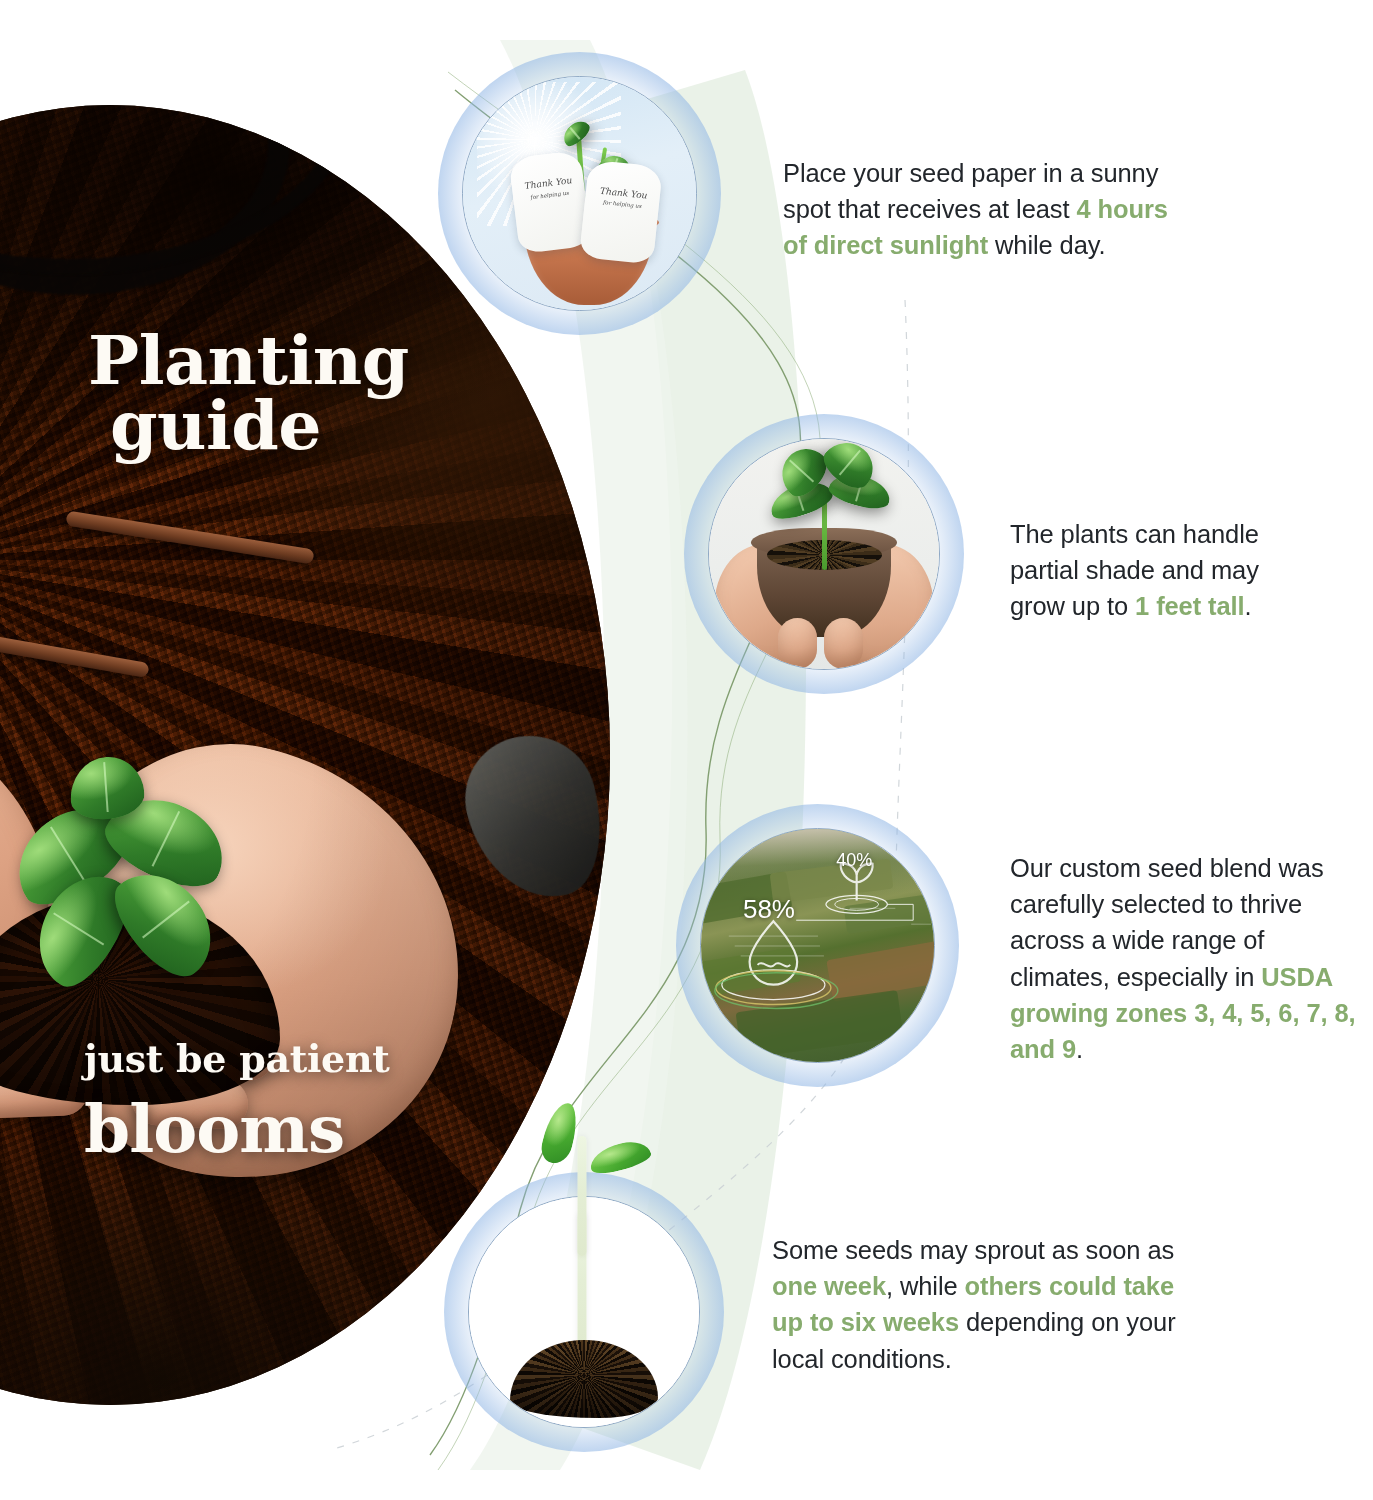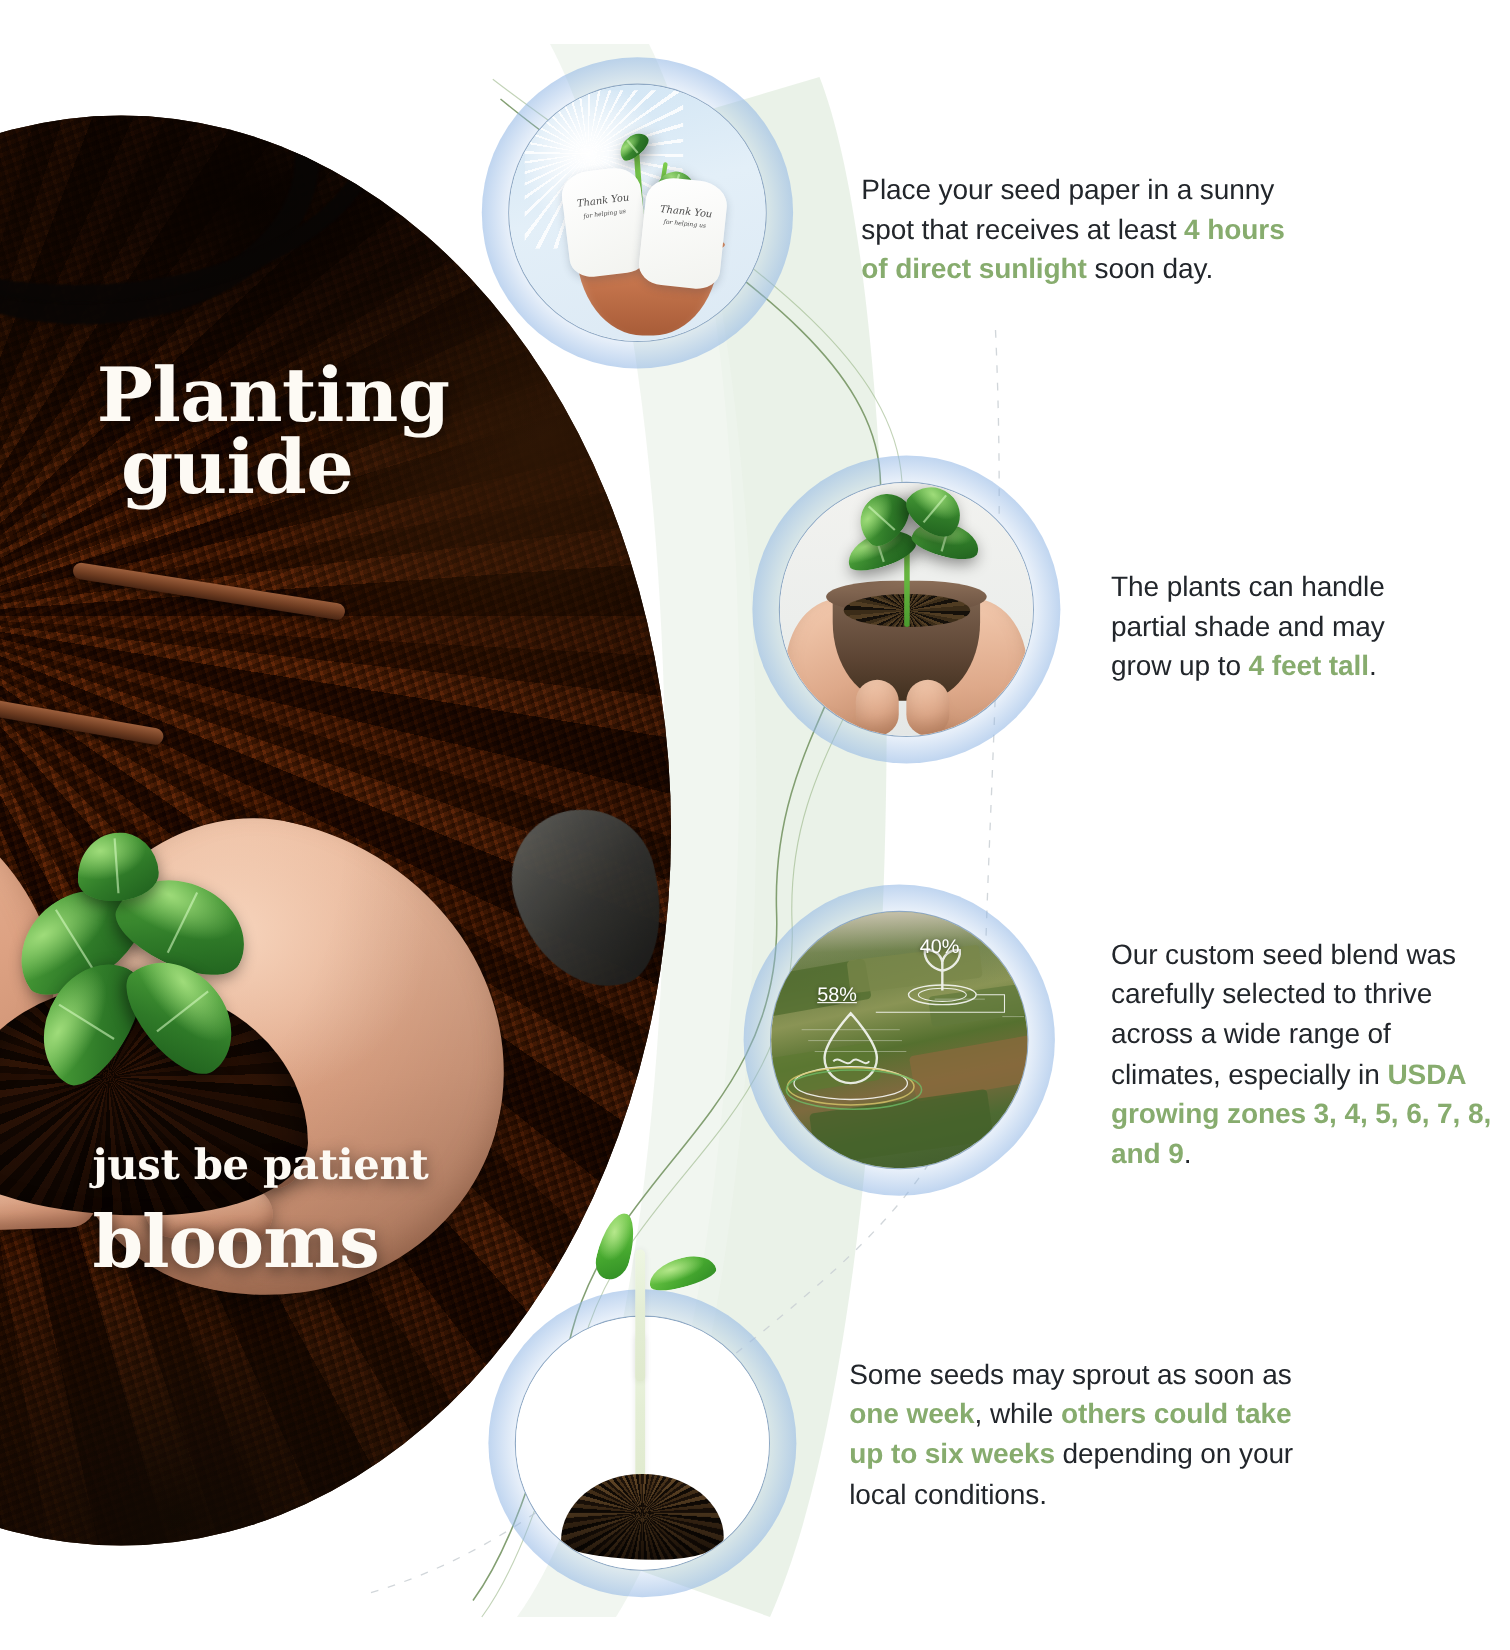--- a/index.html
+++ b/index.html
@@ -412,34 +412,34 @@
       </g>
       <ellipse cx="73" cy="160" rx="58" ry="17" stroke="#d8c86a" stroke-width="1.4" fill="none" opacity=".8"></ellipse>
       <ellipse cx="76" cy="163" rx="62" ry="18" stroke="#6fbf6a" stroke-width="1.4" fill="none" opacity=".75"></ellipse>
       <g stroke="#ffffff" fill="none" opacity=".35" stroke-width=".9">
         <path d="M28 108 L118 108 M34 118 L120 118 M40 128 L124 128"></path>
         <path d="M150 80 L196 80 M212 96 L232 96"></path>
       </g>
     </svg>
 
     <div class="hud-label" style="left:58%;top:9%;font-size:18px;">40%</div>
-    <div class="hud-label" style="left:18%;top:28%;font-size:18px;text-decoration:underline;">58%</div>
+    <div class="hud-label" style="left:18%;top:28%;font-size:26px;">58%</div>
   </div>
 
   <div class="bubble-glow" style="left:444px;top:1172px;width:280px;height:280px;"></div>
   <div class="bubble" id="bubble4">
     <div class="b4-bg"></div>
     <div class="b4-stem"></div>
     <div class="b4-mound"></div>
   </div>
 
   <div class="sprout-over">
     <div class="b4-stem" style="left:49%;bottom:-10px;height:120px;"></div>
     <div class="b4-leaf" style="position:absolute;left:33%;top:6px;width:30px;height:62px;transform:rotate(14deg);"></div>
     <div class="b4-leaf" style="position:absolute;left:52%;top:48px;width:62px;height:26px;transform:rotate(-14deg);"></div>
   </div>
 
-  <p class="copy" id="copy1"><span>Place your seed paper in a sunny spot that receives at least </span><b>4 hours of direct sunlight</b><span> soon day.</span></p>
-  <p class="copy" id="copy2"><span>The plants can handle partial shade and may grow up to </span><b>4 feet tall</b><span>.</span></p>
+  <p class="copy" id="copy1"><span>Place your seed paper in a sunny spot that receives at least </span><b>4 hours of direct sunlight</b><span> while day.</span></p>
+  <p class="copy" id="copy2"><span>The plants can handle partial shade and may grow up to </span><b>1 feet tall</b><span>.</span></p>
   <p class="copy" id="copy3"><span>Our custom seed blend was carefully selected to thrive across a wide range of climates, especially in </span><b>USDA growing zones 3, 4, 5, 6, 7, 8, and 9</b><span>.</span></p>
   <p class="copy" id="copy4"><span>Some seeds may sprout as soon as </span><b>one week</b><span>, while </span><b>others could take up to six weeks</b><span> depending on your local conditions.</span></p>
 
 </div>
 
 </body></html>

